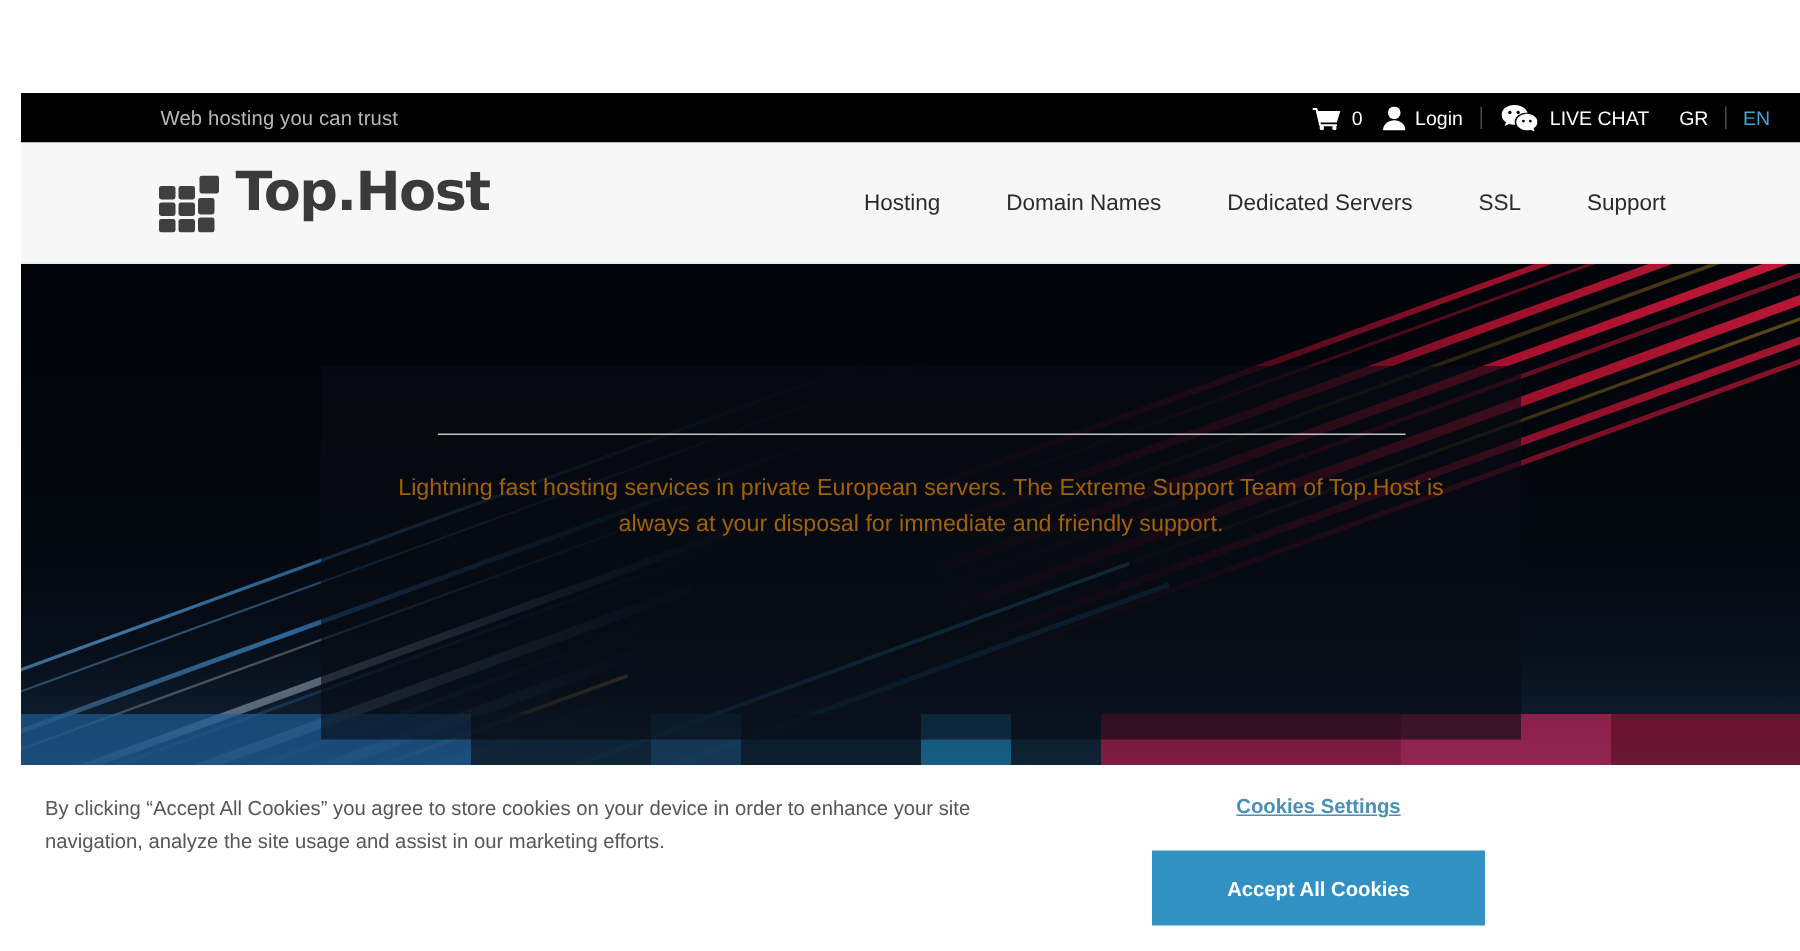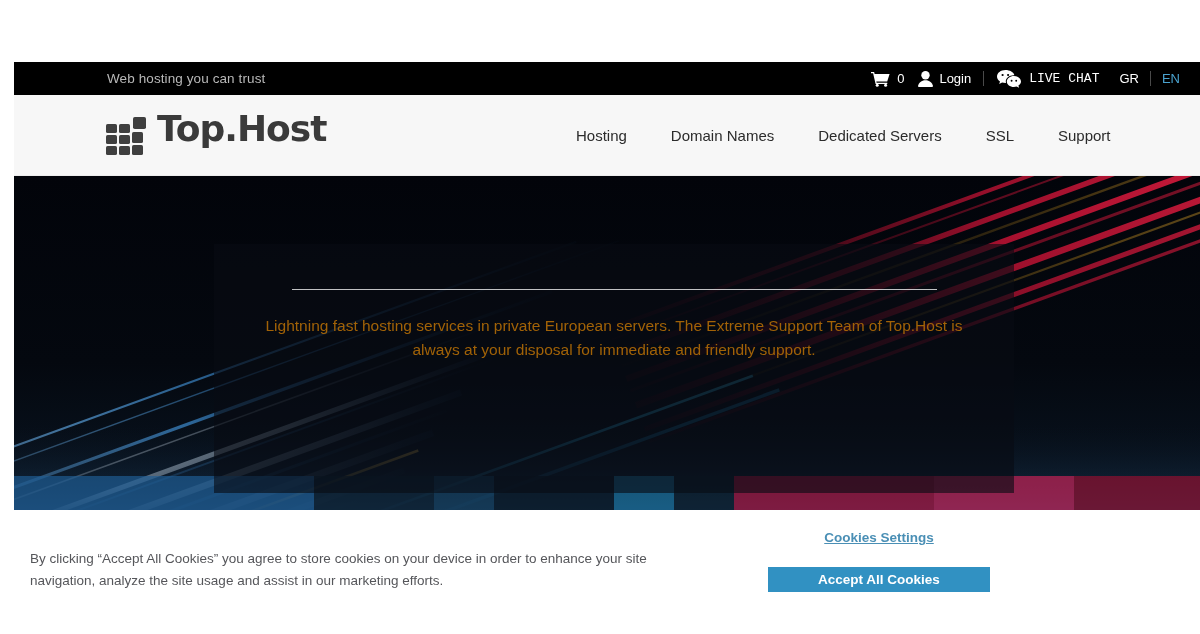--- a/index.html
+++ b/index.html
@@ -42,21 +42,21 @@
   }
   .util-item {
     display:flex;
     align-items:center;
     color:#ffffff;
     font-size:13px;
     white-space:nowrap;
   }
   .cart-group { gap:7px; margin-right:14px; }
   .login-group { gap:6px; margin-right:12px; }
-  .chat-group { gap:8px; margin-right:20px;font-family:Liberation Mono, monospace; }
+  .chat-group { gap:8px; margin-right:20px; }
   .util-divider {
     width:1px; height:15px; background:#4a4a4a; margin-right:13px;
   }
   .lang-group { gap:0px; margin-right:20px; align-items:center; }
   .lang-gr { color:#ffffff; font-size:13px; padding-right:11px; }
   .lang-sep { width:1px; height:15px; background:#4a4a4a; }
   .lang-en { color:#4aa3d0; font-size:13px; padding-left:11px; }
   .cart-count { color:#ffffff; font-size:13px; }
   svg.ico { display:block; }
 
@@ -157,21 +157,21 @@
   .cookie-banner {
     position:absolute;
     left:0; right:0; bottom:0;
     height:124px;
     background:#ffffff;
     display:flex;
     align-items:flex-start;
   }
   .cookie-text {
     margin-left:30px;
-    margin-top:38px;
+    margin-top:18px;
     width:680px;
     font-size:13.5px;
     line-height:22px;
     color:#55565a;
   }
   .cookie-actions {
     position:absolute;
     left:768px;
     top:20px;
     width:222px;
@@ -182,21 +182,21 @@
   .cookies-settings-link {
     color:#4a8fb5;
     font-size:13.5px;
     font-weight:bold;
     text-decoration:underline;
     cursor:pointer;
     margin-bottom:22px;
   }
   .accept-btn {
     width:222px;
-    height:25px;
+    height:50px;
     background:#3191c2;
     color:#ffffff;
     font-size:13.5px;
     font-weight:bold;
     border:none;
     cursor:pointer;
     font-family:"Liberation Sans", sans-serif;
   }
 </style>
 </head>

